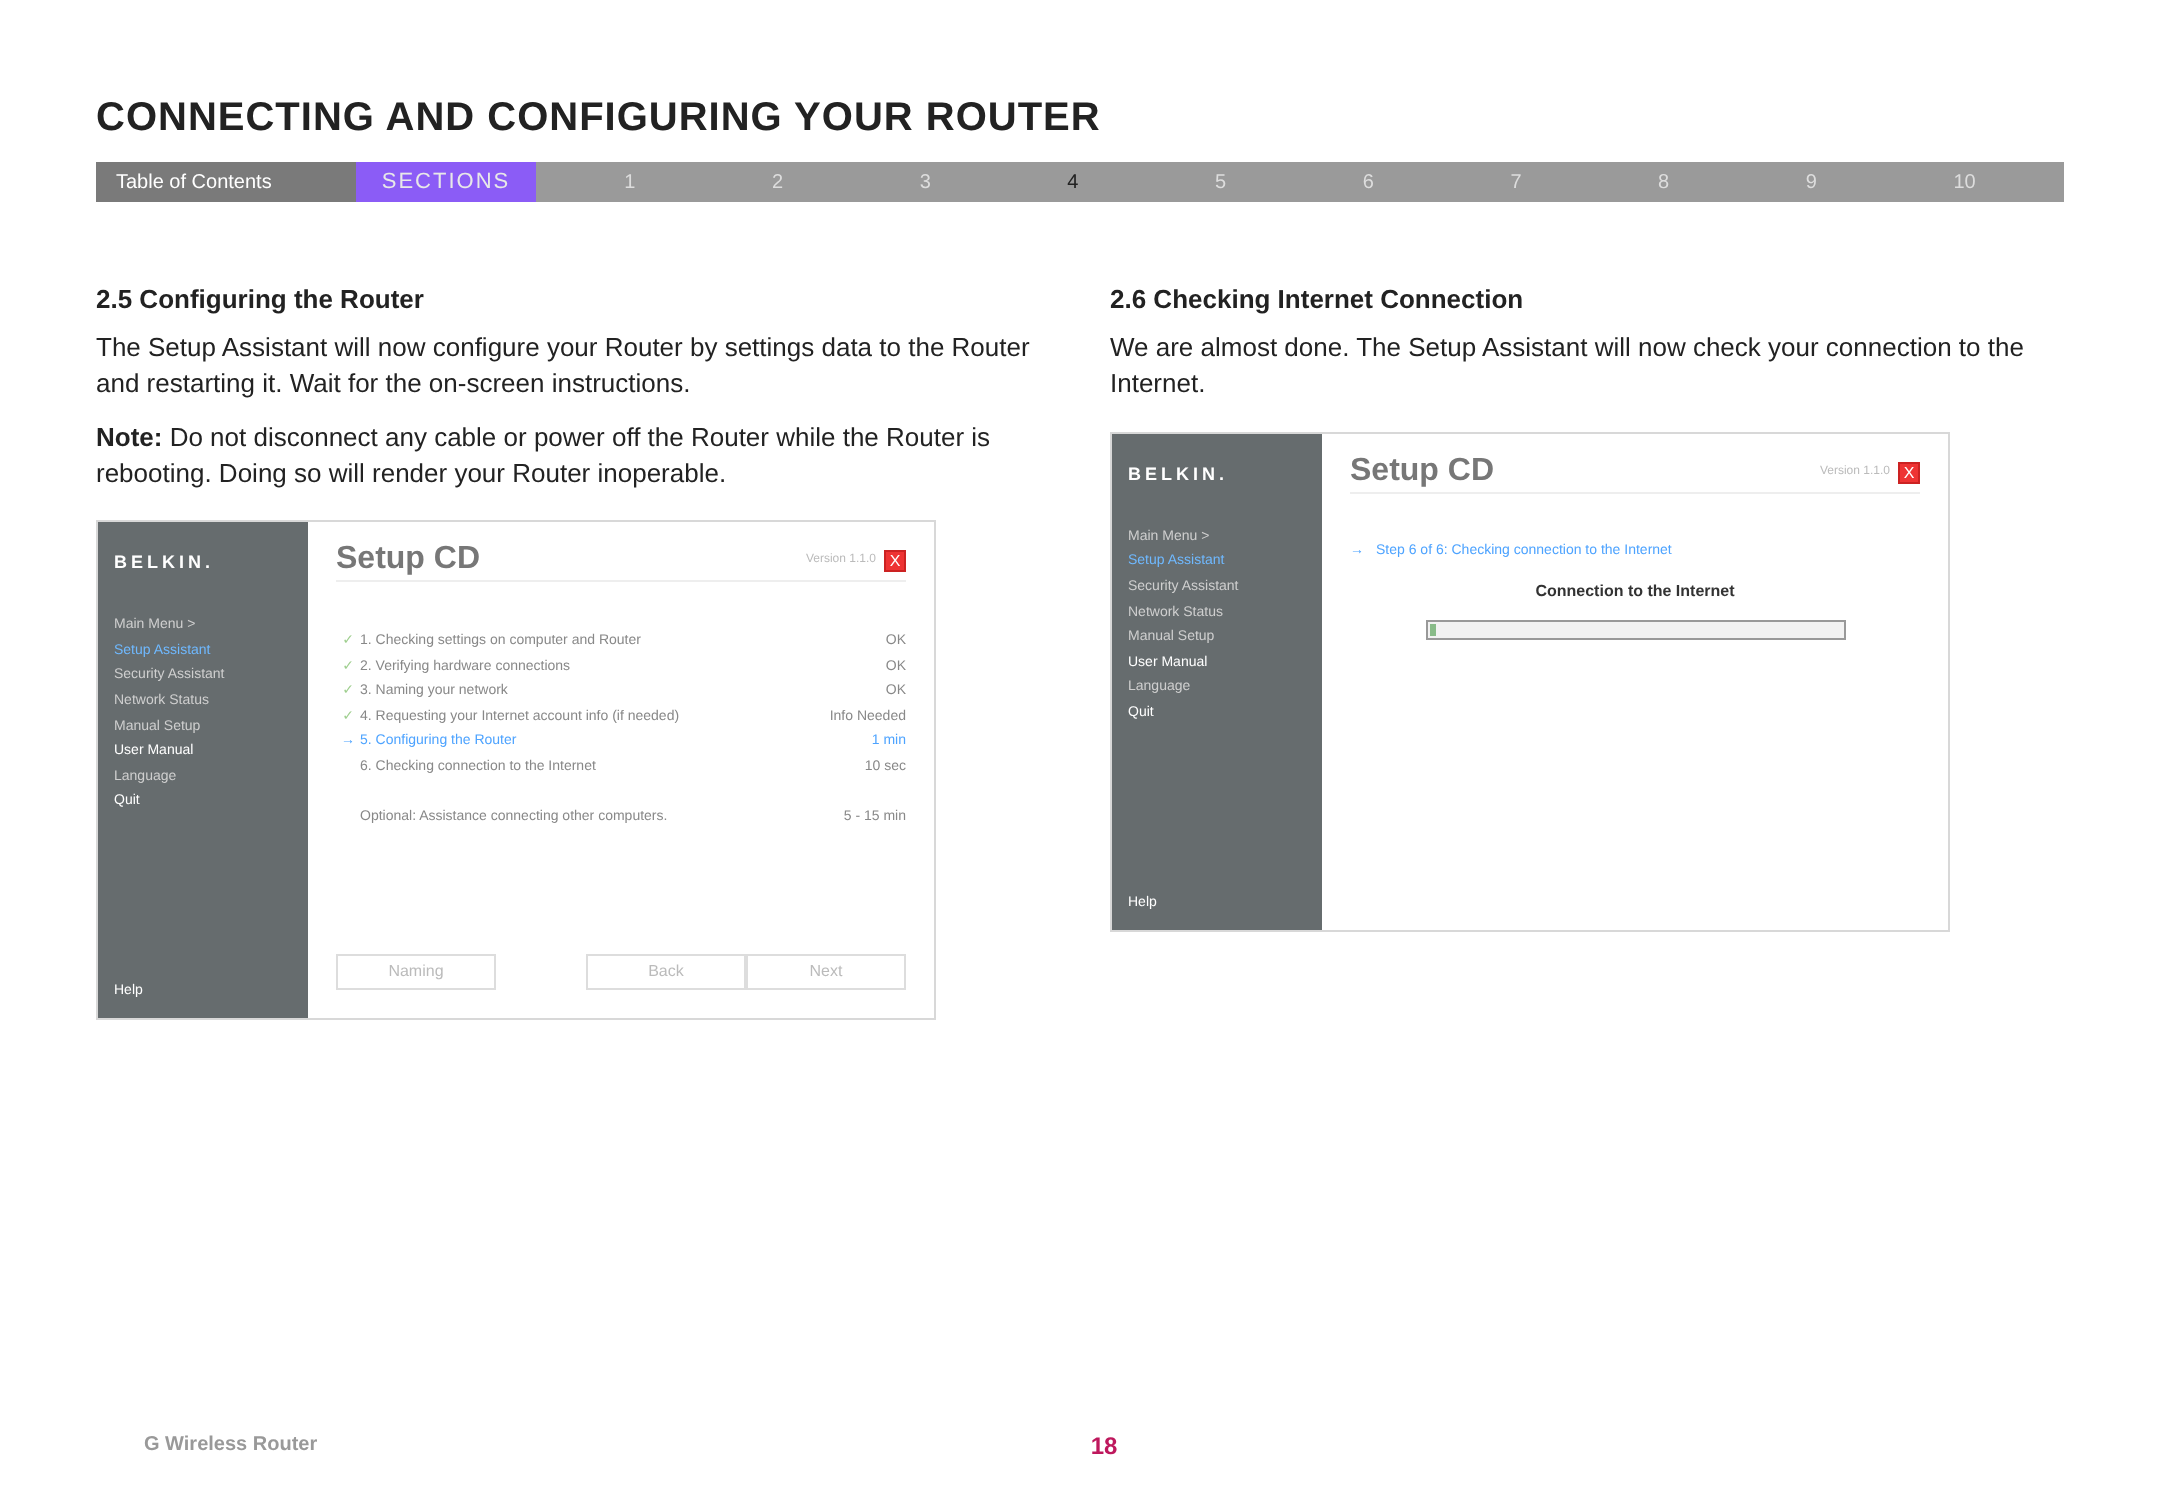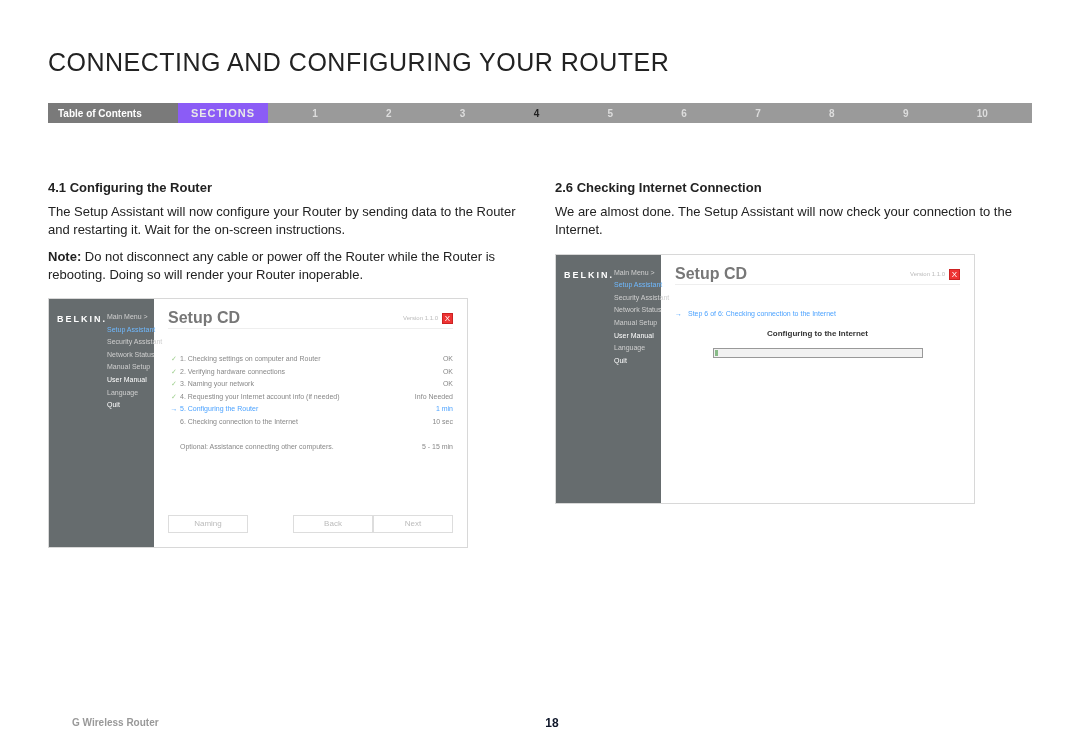--- a/index.html
+++ b/index.html
@@ -5,33 +5,33 @@
   * { box-sizing: border-box; margin: 0; padding: 0; }
   body {
     width: 1080px;
     height: 756px;
     font-family: Arial, Helvetica, sans-serif;
     background: #fff;
     color: #222;
     position: relative;
   }
   .page-title {
-    font-size: 25px;
-    font-weight: normal;
+    font-size: 20px;
+    font-weight: bold;
     letter-spacing: 0.5px;
     padding: 48px 0 10px 48px;
     color: #222;
   }
   .nav-bar {
     display: flex;
     align-items: stretch;
     height: 20px;
-    margin: 16px 48px;
+    margin: 0 48px;
     font-size: 10px;
-    font-weight: bold;
+    font-weight: normal;
     color: #fff;
   }
   .nav-toc {
     background: #7a7a7a;
     flex: 0 0 130px;
     display: flex;
     align-items: center;
     padding-left: 10px;
   }
   .nav-sections {
@@ -72,21 +72,21 @@
     display: flex;
     font-size: 8px;
     background: #fff;
     position: relative;
   }
   .shot-side {
     width: 105px;
     background: #666c6e;
     color: #cfcfcf;
     display: flex;
-    flex-direction: row;
+    flex-direction: column;
     padding: 12px 8px 6px 8px;
     font-size: 7px;
     line-height: 1.8;
   }
   .shot-side .logo {
     color: #fff;
     font-weight: bold;
     letter-spacing: 2px;
     font-size: 9px;
     margin-bottom: 18px;
@@ -196,21 +196,21 @@
     align-items: center;
     font-size: 10px;
     color: #999;
     font-weight: bold;
     margin-left: 24px;
   }
   .footer .pn {
     position: absolute;
     left: 50%;
     transform: translateX(-50%);
-    color: #0f172a;
+    color: #be185d;
     font-size: 12px;
   }
 </style>
 </head>
 <body>
 
 <div class="page-title">CONNECTING AND CONFIGURING YOUR ROUTER</div>
 
 <div class="nav-bar">
   <div class="nav-toc">Table of Contents</div>
@@ -225,22 +225,22 @@
       <span>7</span>
       <span>8</span>
       <span>9</span>
       <span>10</span>
     </div>
 </div>
 
 <div class="columns">
 
   <div class="col">
-    <div class="sec-heading">4.1 Configuring the Router</div>
-    <p>The Setup Assistant will now configure your Router by sending data to the Router and restarting it. Wait for the on-screen instructions.</p>
+    <div class="sec-heading">2.5 Configuring the Router</div>
+    <p>The Setup Assistant will now configure your Router by settings data to the Router and restarting it. Wait for the on-screen instructions.</p>
     <p><b>Note:</b><span> Do not disconnect any cable or power off the Router while the Router is rebooting. Doing so will render your Router inoperable.</span></p>
 
     <div class="shot">
       <div class="shot-side">
         <div class="logo">BELKIN.</div>
         <div class="side-menu">
           <div>Main Menu  &gt;</div>
           <div class="hl">Setup Assistant</div>
           <div>Security Assistant</div>
           <div>Network Status</div>
@@ -327,21 +327,21 @@
       <div class="shot-main">
         <div class="shot-header">
           <div class="title">Setup CD</div>
           <div class="ver">Version 1.1.0</div>
           <div class="close">X</div>
         </div>
         <div class="single-step">
           <span class="arrow">→</span>
           <span>Step 6 of 6: Checking connection to the Internet</span>
         </div>
-        <div class="connecting-block">Configuring to the Internet</div>
+        <div class="connecting-block">Connection to the Internet</div>
         <div class="progress"></div>
       </div>
     </div>
   </div>
 </div>
 
 <div class="footer">
   <span>G Wireless Router</span>
   <span class="pn">18</span>
 </div>

